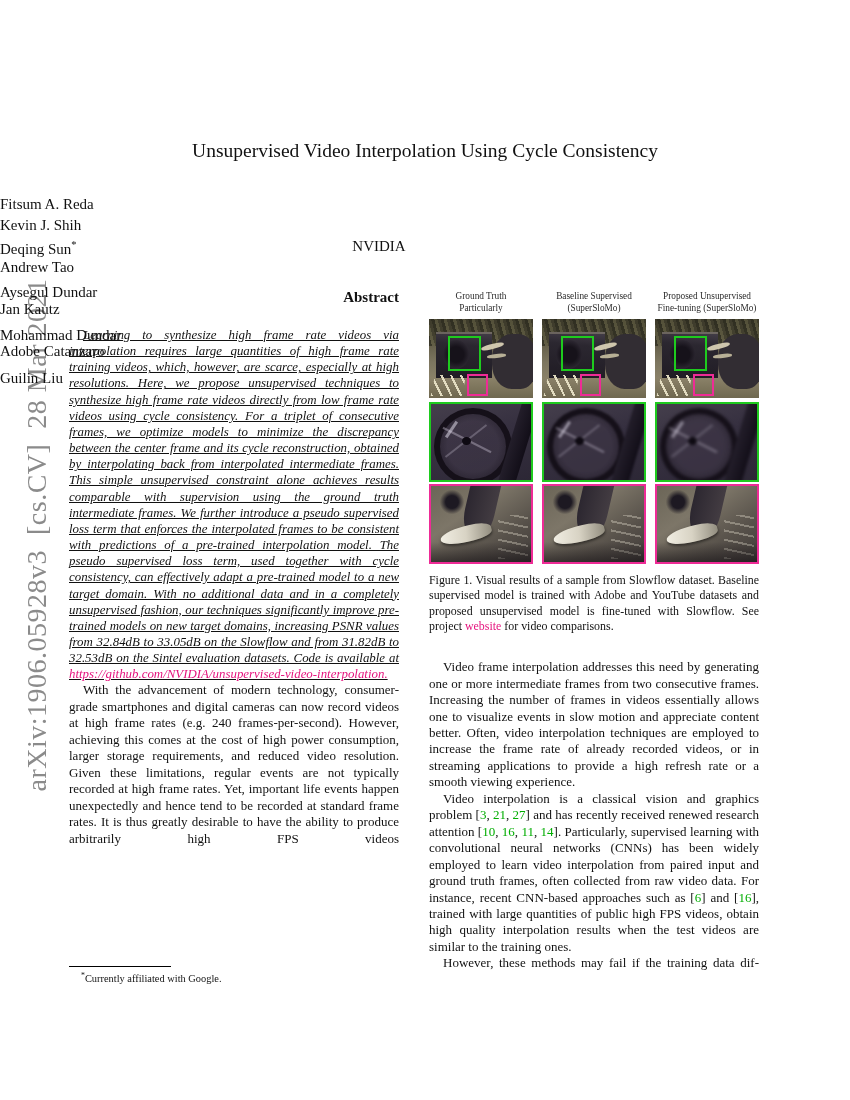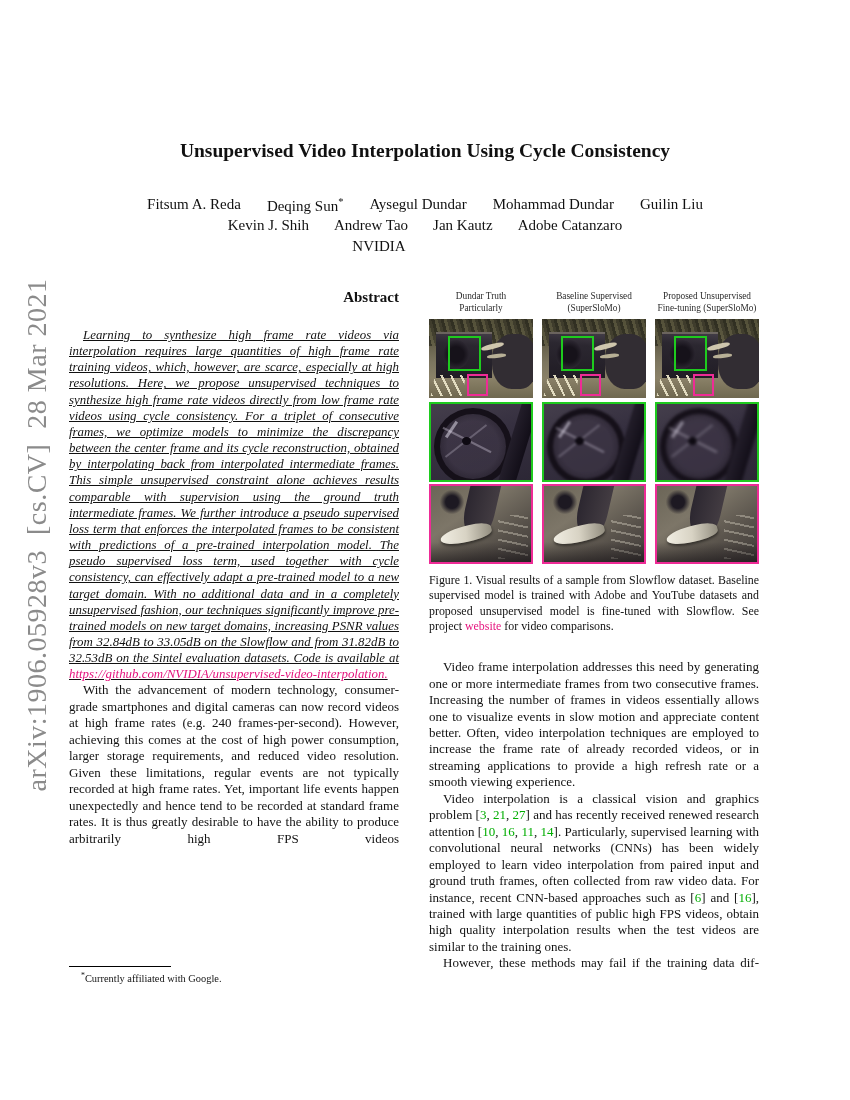--- a/index.html
+++ b/index.html
@@ -6,23 +6,23 @@
   html,body{margin:0;padding:0;background:#e8e8e8;}
   .page{position:relative;width:850px;height:1100px;margin:0 auto;background:#ffffff;
         font-family:"Liberation Serif","DejaVu Serif",serif;color:#111;overflow:hidden;}
 
   
   .watermark{position:absolute;top:535px;left:37px;transform:translate(-50%,-50%) rotate(-90deg);
              white-space:pre;font-size:28px;color:#8b8b8b;letter-spacing:.5px;}
 
   
   .title{position:absolute;top:140px;left:0;width:850px;text-align:center;
-         font-size:19.5px;font-weight:bold;margin:0;}
+         font-size:19.5px;font-weight:normal;margin:0;}
   .authors{position:absolute;left:0;width:850px;display:flex;justify-content:center;gap:26px;
-           font-size:15px;}
+           font-size:15px;flex-direction:column;}
   .authors-1{top:196px;}
   .authors-2{top:217px;gap:25px;}
   .affiliation{position:absolute;top:238px;left:0;width:758px;text-align:center;font-size:15px;}
   .authors sup{font-size:70%;}
 
   
   .col-left{position:absolute;left:69px;top:289px;width:330px;}
   .col-right{position:absolute;left:429px;top:291px;width:330px;}
 
   .abs-heading{font-size:15px;font-weight:bold;text-align:right;margin:0 0 21px 0;}
@@ -142,21 +142,21 @@
 
   <div class="footnote-block">
     <div class="footnote-rule"></div>
     <p class="footnote-text"><sup>*</sup><span>Currently affiliated with Google.</span></p>
   </div>
 
   <div class="col-right">
 
     <div class="fig-headers">
       <div class="fh">
-        <div>Dundar Truth</div>
+        <div>Ground Truth</div>
         <div>Particularly</div>
       </div>
       <div class="fh">
         <div>Baseline Supervised</div>
         <div>(SuperSloMo)</div>
       </div>
       <div class="fh">
         <div>Proposed Unsupervised</div>
         <div>Fine-tuning (SuperSloMo)</div>
       </div>

